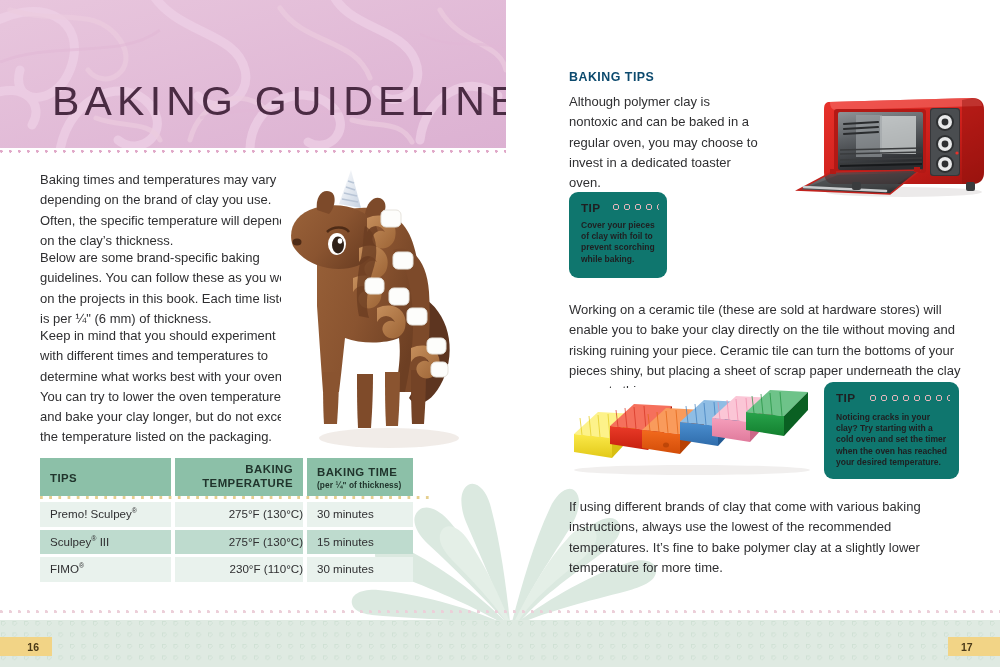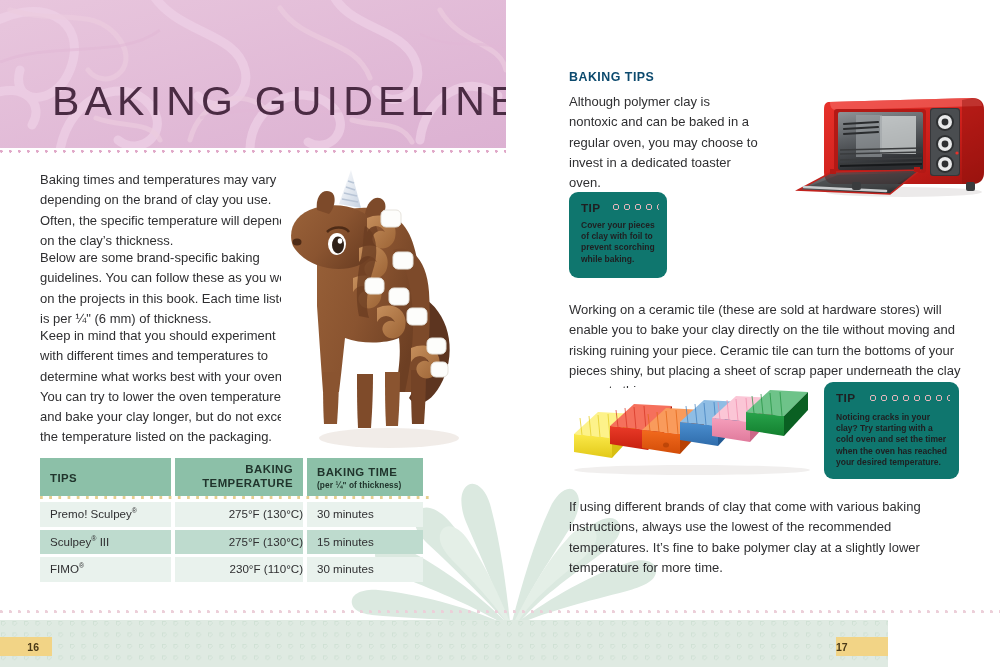--- a/index.html
+++ b/index.html
@@ -64,21 +64,21 @@
   }
 
   
   #brand-table{
     position:absolute; left:40px; top:458px; width:391px;
   }
   .tbl-row{ display:flex; gap:4px; }
   .tbl-cell{ position:relative; }
   .c0{ width:131px; }
   .c1{ width:128px;text-align:right; }
-  .c2{ width:116px; }
+  .c2{ width:106px; }
 
   .hdr-row .tbl-cell{
     background:#8cc0a8;
     height:38px;
     padding:5px 10px 0 10px;
   }
   .hdr-label{
     font-size:11.4px; font-weight:bold; color:#20342c;
     letter-spacing:0.45px; line-height:13.6px;
   }
@@ -156,37 +156,37 @@
   #tip1 .tip-body{ top:28px; width:78px; }
   #tip2 .tip-body{ top:30px; width:112px; }
 
   
   #footer-dots-top{
     position:absolute; left:0; top:610px; width:1000px; height:4px;
     background-image:radial-gradient(circle at 1.4px 1.6px, #eccfd9 1.4px, transparent 1.6px);
     background-size:9px 4px; background-repeat:repeat-x;
   }
   #footer-band{
-    position:absolute; left:0; top:620px; width:888px; height:47px;
+    position:absolute; left:0; top:620px; width:1000px; height:47px;
     background:#dfeae2;
     overflow:hidden;
   }
   #footer-pattern{
     position:absolute; left:0; top:0; width:1000px; height:47px;
     background-image:radial-gradient(circle at 3px 3px, transparent 1.5px, #cfe0d4 1.6px, #cfe0d4 2.3px, transparent 2.4px);
     background-size:11.5px 11.5px;
   }
   .page-num{
     position:absolute; top:17px; height:19px;
     background:#f2d486;
     display:flex; align-items:center;
     font-size:10.5px; font-weight:bold; color:#4a3a18;
   }
   #page-left{ left:0; width:52px; justify-content:flex-end; padding-right:13px; }
-  #page-right{ right:0; width:52px; justify-content:flex-start; }
+  #page-right{ right:0; width:52px; justify-content:flex-start; padding-left:13px; }
 </style>
 </head>
 <body>
 
 <div id="page">
 
   <div id="header-banner">
     <svg id="header-swirls" viewBox="0 0 506 148" preserveAspectRatio="none">
       <defs>
         <linearGradient id="pkg" x1="0" y1="0" x2="1" y2="1">

